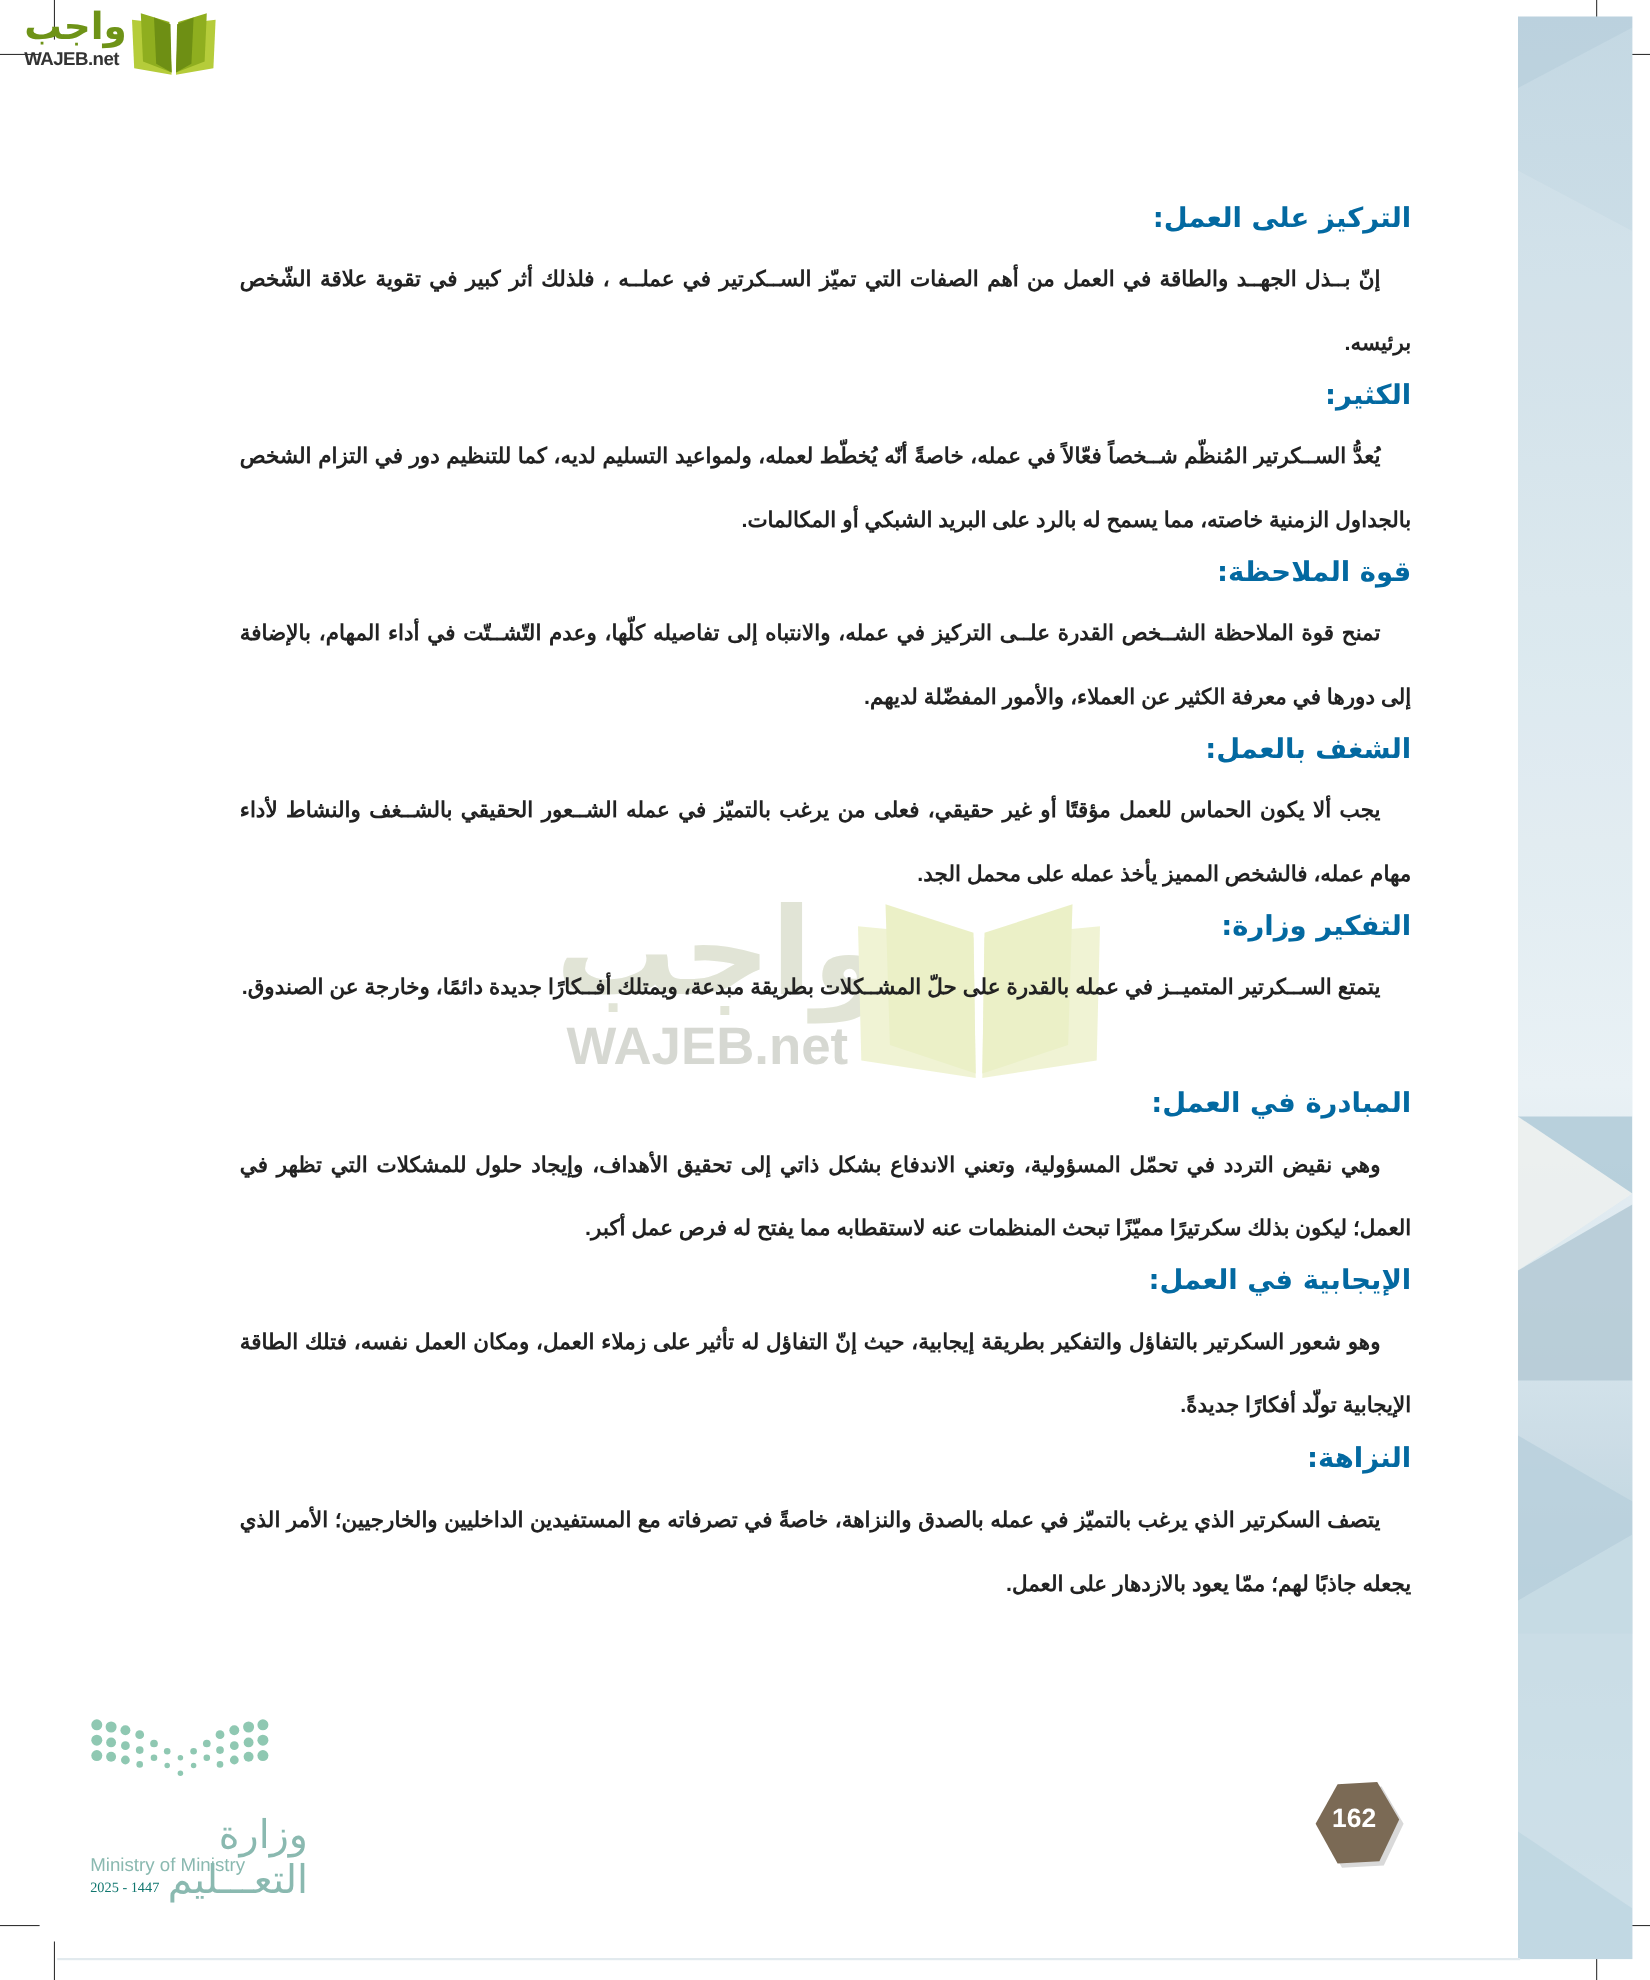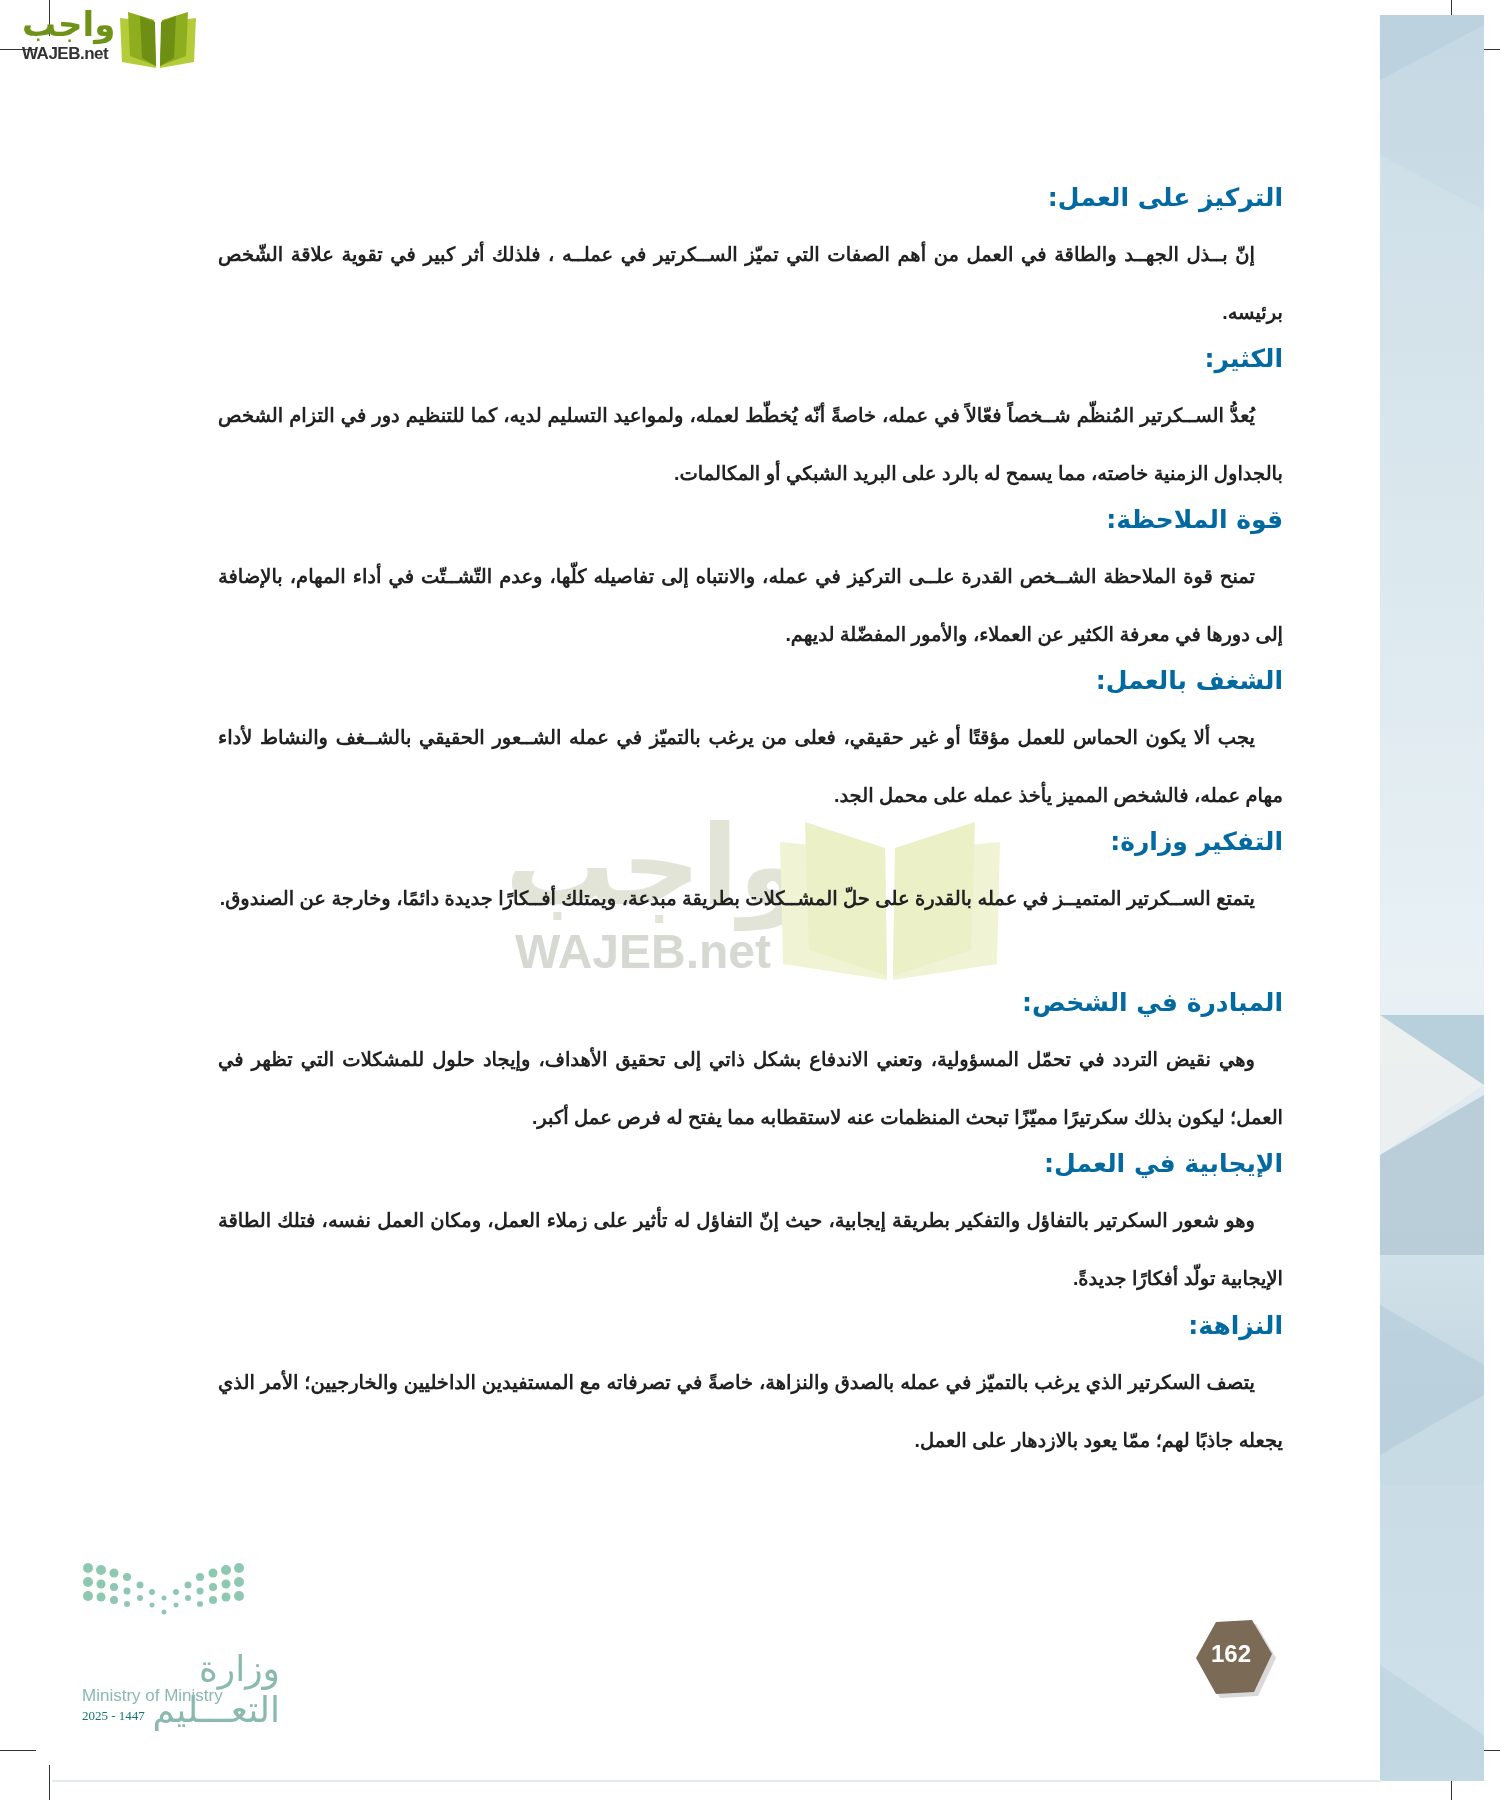--- a/index.html
+++ b/index.html
@@ -132,21 +132,21 @@
   </div>
   <div class="section" style="top:666px;">
     <div class="heading">الشغف بالعمل:</div>
     <div class="para">يجب ألا يكون الحماس للعمل مؤقتًا أو غير حقيقي، فعلى من يرغب بالتميّز في عمله الشــعور الحقيقي بالشــغف والنشاط لأداء مهام عمله، فالشخص المميز يأخذ عمله على محمل الجد.</div>
   </div>
   <div class="section" style="top:827px;">
     <div class="heading">التفكير وزارة:</div>
     <div class="para">يتمتع الســكرتير المتميــز في عمله بالقدرة على حلّ المشــكلات بطريقة مبدعة، ويمتلك أفــكارًا جديدة دائمًا، وخارجة عن الصندوق.</div>
   </div>
   <div class="section" style="top:988px;">
-    <div class="heading">المبادرة في الشخص:</div>
+    <div class="heading">المبادرة في العمل:</div>
     <div class="para">وهي نقيض التردد في تحمّل المسؤولية، وتعني الاندفاع بشكل ذاتي إلى تحقيق الأهداف، وإيجاد حلول للمشكلات التي تظهر في العمل؛ ليكون بذلك سكرتيرًا مميّزًا تبحث المنظمات عنه لاستقطابه مما يفتح له فرص عمل أكبر.</div>
   </div>
   <div class="section" style="top:1149px;">
     <div class="heading">الإيجابية في العمل:</div>
     <div class="para">وهو شعور السكرتير بالتفاؤل والتفكير بطريقة إيجابية، حيث إنّ التفاؤل له تأثير على زملاء العمل، ومكان العمل نفسه، فتلك الطاقة الإيجابية تولّد أفكارًا جديدةً.</div>
   </div>
   <div class="section" style="top:1311px;">
     <div class="heading">النزاهة:</div>
     <div class="para">يتصف السكرتير الذي يرغب بالتميّز في عمله بالصدق والنزاهة، خاصةً في تصرفاته مع المستفيدين الداخليين والخارجيين؛ الأمر الذي يجعله جاذبًا لهم؛ ممّا يعود بالازدهار على العمل.</div>
   </div>

